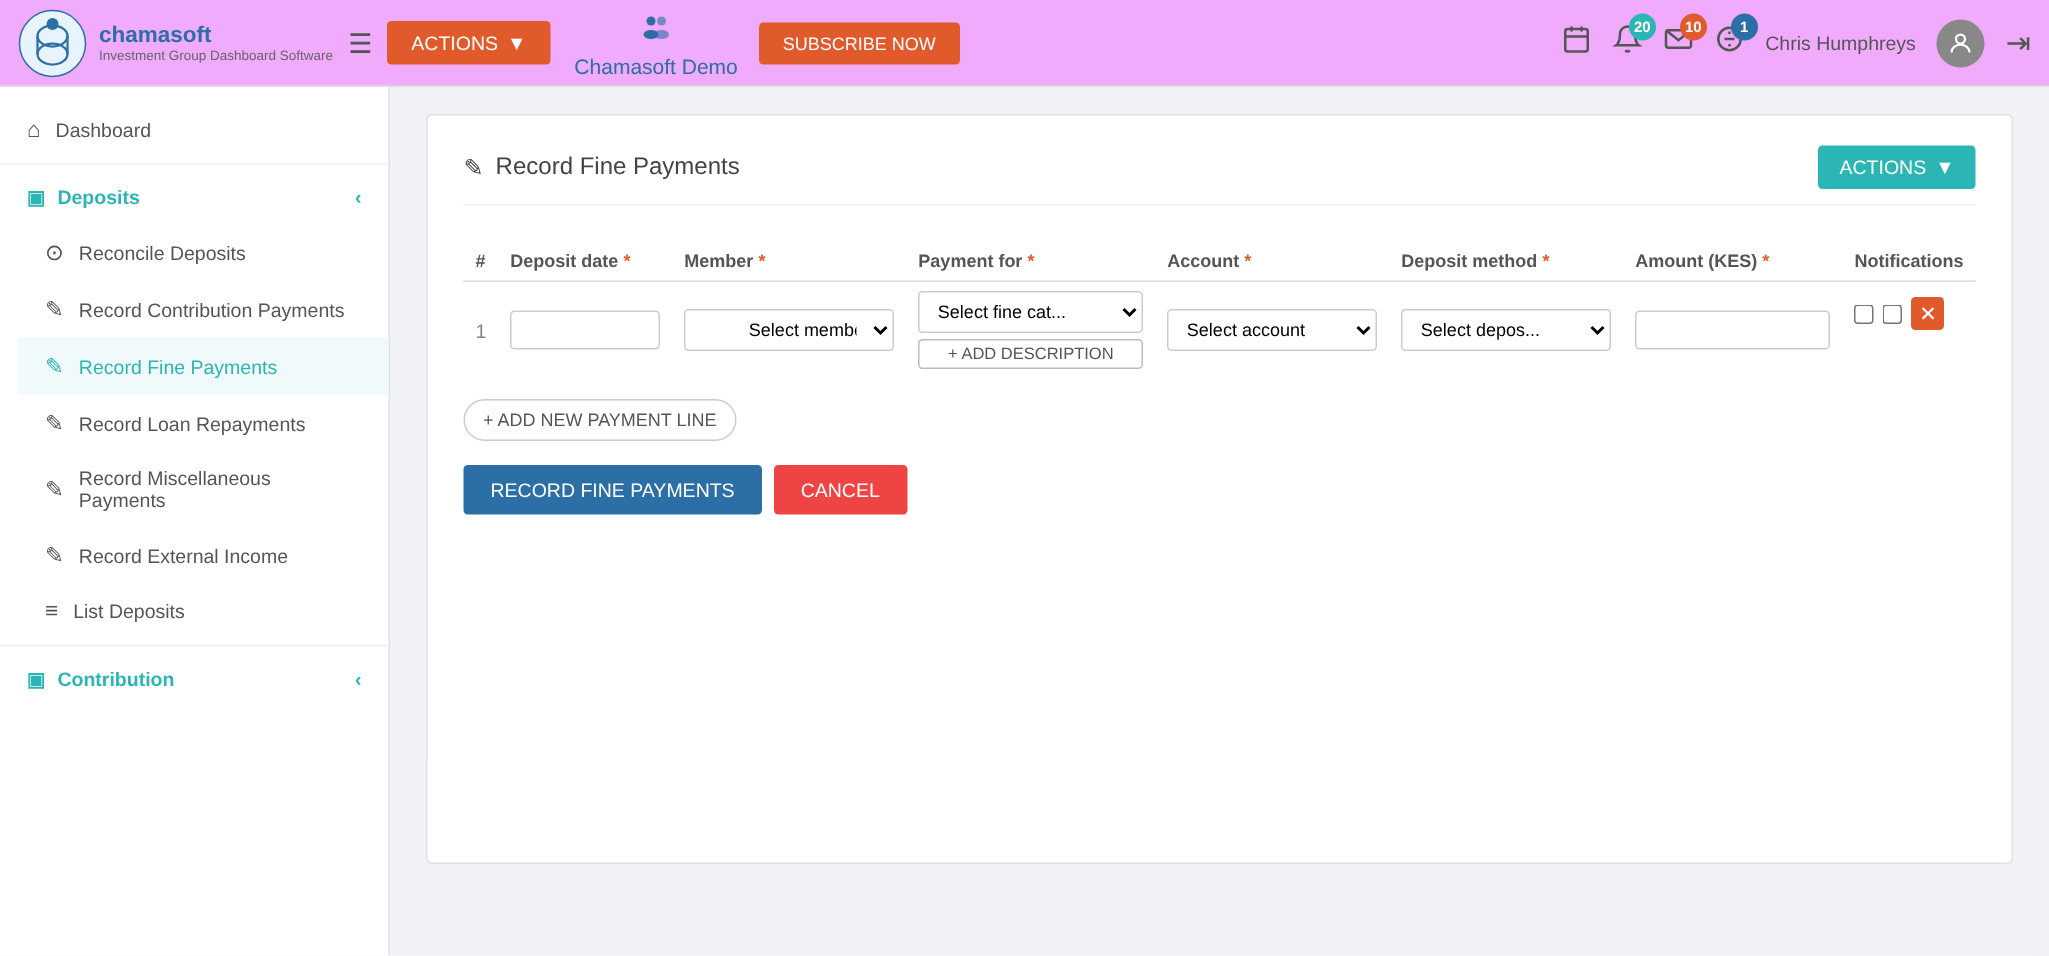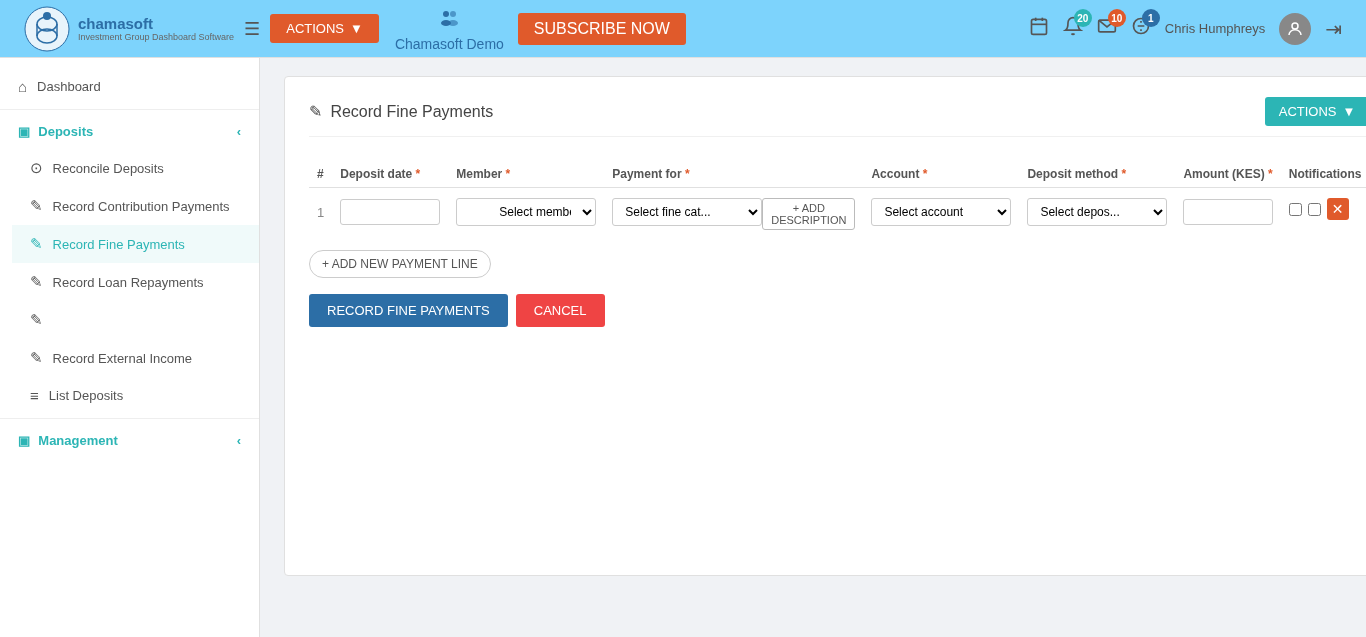--- a/index.html
+++ b/index.html
@@ -1,35 +1,35 @@
 <!DOCTYPE html>
 <html><head>
   <meta charset="utf-8">
   <style>
     * { box-sizing: border-box; margin: 0; padding: 0; }
     body { font-family: 'Segoe UI', Arial, sans-serif; font-size: 13px; background: #f0f2f5; color: #333; }
 
     
     .topnav {
-      display: flex; align-items: center; background: #7dd3fc;
-      height: 58px; padding: 0 24px; border-bottom: 1px solid #e0e0e0;
+      display: flex; align-items: center; background: #f0abfc;
+      height: 58px; padding: 0 12px; border-bottom: 1px solid #e0e0e0;
       position: fixed; top: 0; left: 0; right: 0; z-index: 100;
     }
     .logo-area { display: flex; align-items: center; gap: 8px; min-width: 210px; }
     .logo-icon { width: 46px; height: 46px; }
     .hamburger { color: #555; font-size: 18px; cursor: pointer; margin: 0 10px; }
     .btn-actions-top {
       background: #e05a2b; color: #fff; border: none; border-radius: 3px;
       padding: 7px 16px; font-size: 13px; cursor: pointer; display: flex; align-items: center; gap: 6px;
     }
     .group-icon-area { display: flex; align-items: center; gap: 6px; margin-left: 16px; color: #2c6ea6; font-size: 14px; cursor: pointer; flex-direction: column; }
     .group-name { color: #2c6ea6; font-size: 14px; font-weight: 500; }
     .btn-subscribe {
       background: #e05a2b; color: #fff; border: none; border-radius: 3px;
-      padding: 7px 16px; font-size: 16px; cursor: pointer; margin-left: 14px;
+      padding: 7px 16px; font-size: 12px; cursor: pointer; margin-left: 14px;
     }
     .nav-right { margin-left: auto; display: flex; align-items: center; gap: 14px; }
     .nav-icon { color: #555; font-size: 18px; cursor: pointer; position: relative; }
     .badge {
       position: absolute; top: -7px; right: -9px; background: #2cb5b5; color: #fff;
       border-radius: 50%; font-size: 10px; width: 18px; height: 18px;
       display: flex; align-items: center; justify-content: center; font-weight: bold;
     }
     .badge-red { background: #e05a2b; }
     .badge-blue { background: #2c6ea6; }
@@ -130,21 +130,21 @@
     .btn-record {
       background: #2c6ea6; color: #fff; border: none; border-radius: 3px;
       padding: 9px 18px; font-size: 13px; cursor: pointer; font-weight: 500;
     }
     .btn-cancel {
       background: #ef4444; color: #fff; border: none; border-radius: 3px;
       padding: 9px 18px; font-size: 13px; cursor: pointer;
     }
 
     
-    .desc-cell { display: flex; flex-direction: row; }
+    .desc-cell { display: flex; flex-direction: column; }
     .select-row { display: flex; align-items: center; gap: 4px; }
   </style>
 </head>
 <body>
 
 <nav class="topnav">
   <div class="logo-area">
     <svg class="logo-icon" viewBox="0 0 46 46" fill="none" xmlns="http://www.w3.org/2000/svg">
       <circle cx="23" cy="23" r="22" fill="#e8f4fb" stroke="#2c6ea6" stroke-width="1"></circle>
       <ellipse cx="23" cy="18" rx="10" ry="7" fill="none" stroke="#2c6ea6" stroke-width="1.5"></ellipse>
@@ -246,35 +246,36 @@
       <div class="sidebar-item active">
         <span class="icon">✎</span>
         <span>Record Fine Payments</span>
       </div>
       <div class="sidebar-item">
         <span class="icon">✎</span>
         <span>Record Loan Repayments</span>
       </div>
       <div class="sidebar-item">
         <span class="icon">✎</span>
+        <span>Record Miscellaneous Payments</span>
       </div>
       <div class="sidebar-item">
         <span class="icon">✎</span>
         <span>Record External Income</span>
       </div>
       <div class="sidebar-item">
         <span class="icon">≡</span>
         <span>List Deposits</span>
       </div>
     </div>
     <hr class="sidebar-divider">
     <div class="sidebar-section">
       <div style="display:flex;align-items:center;gap:8px;">
         <span>▣</span>
-        <span>Management</span>
+        <span>Contribution</span>
       </div>
       <span>‹</span>
     </div>
   </aside>
 
   <main class="main">
     <div class="card">
       <div class="card-header">
         <div class="card-title">
           <span>✎</span>

